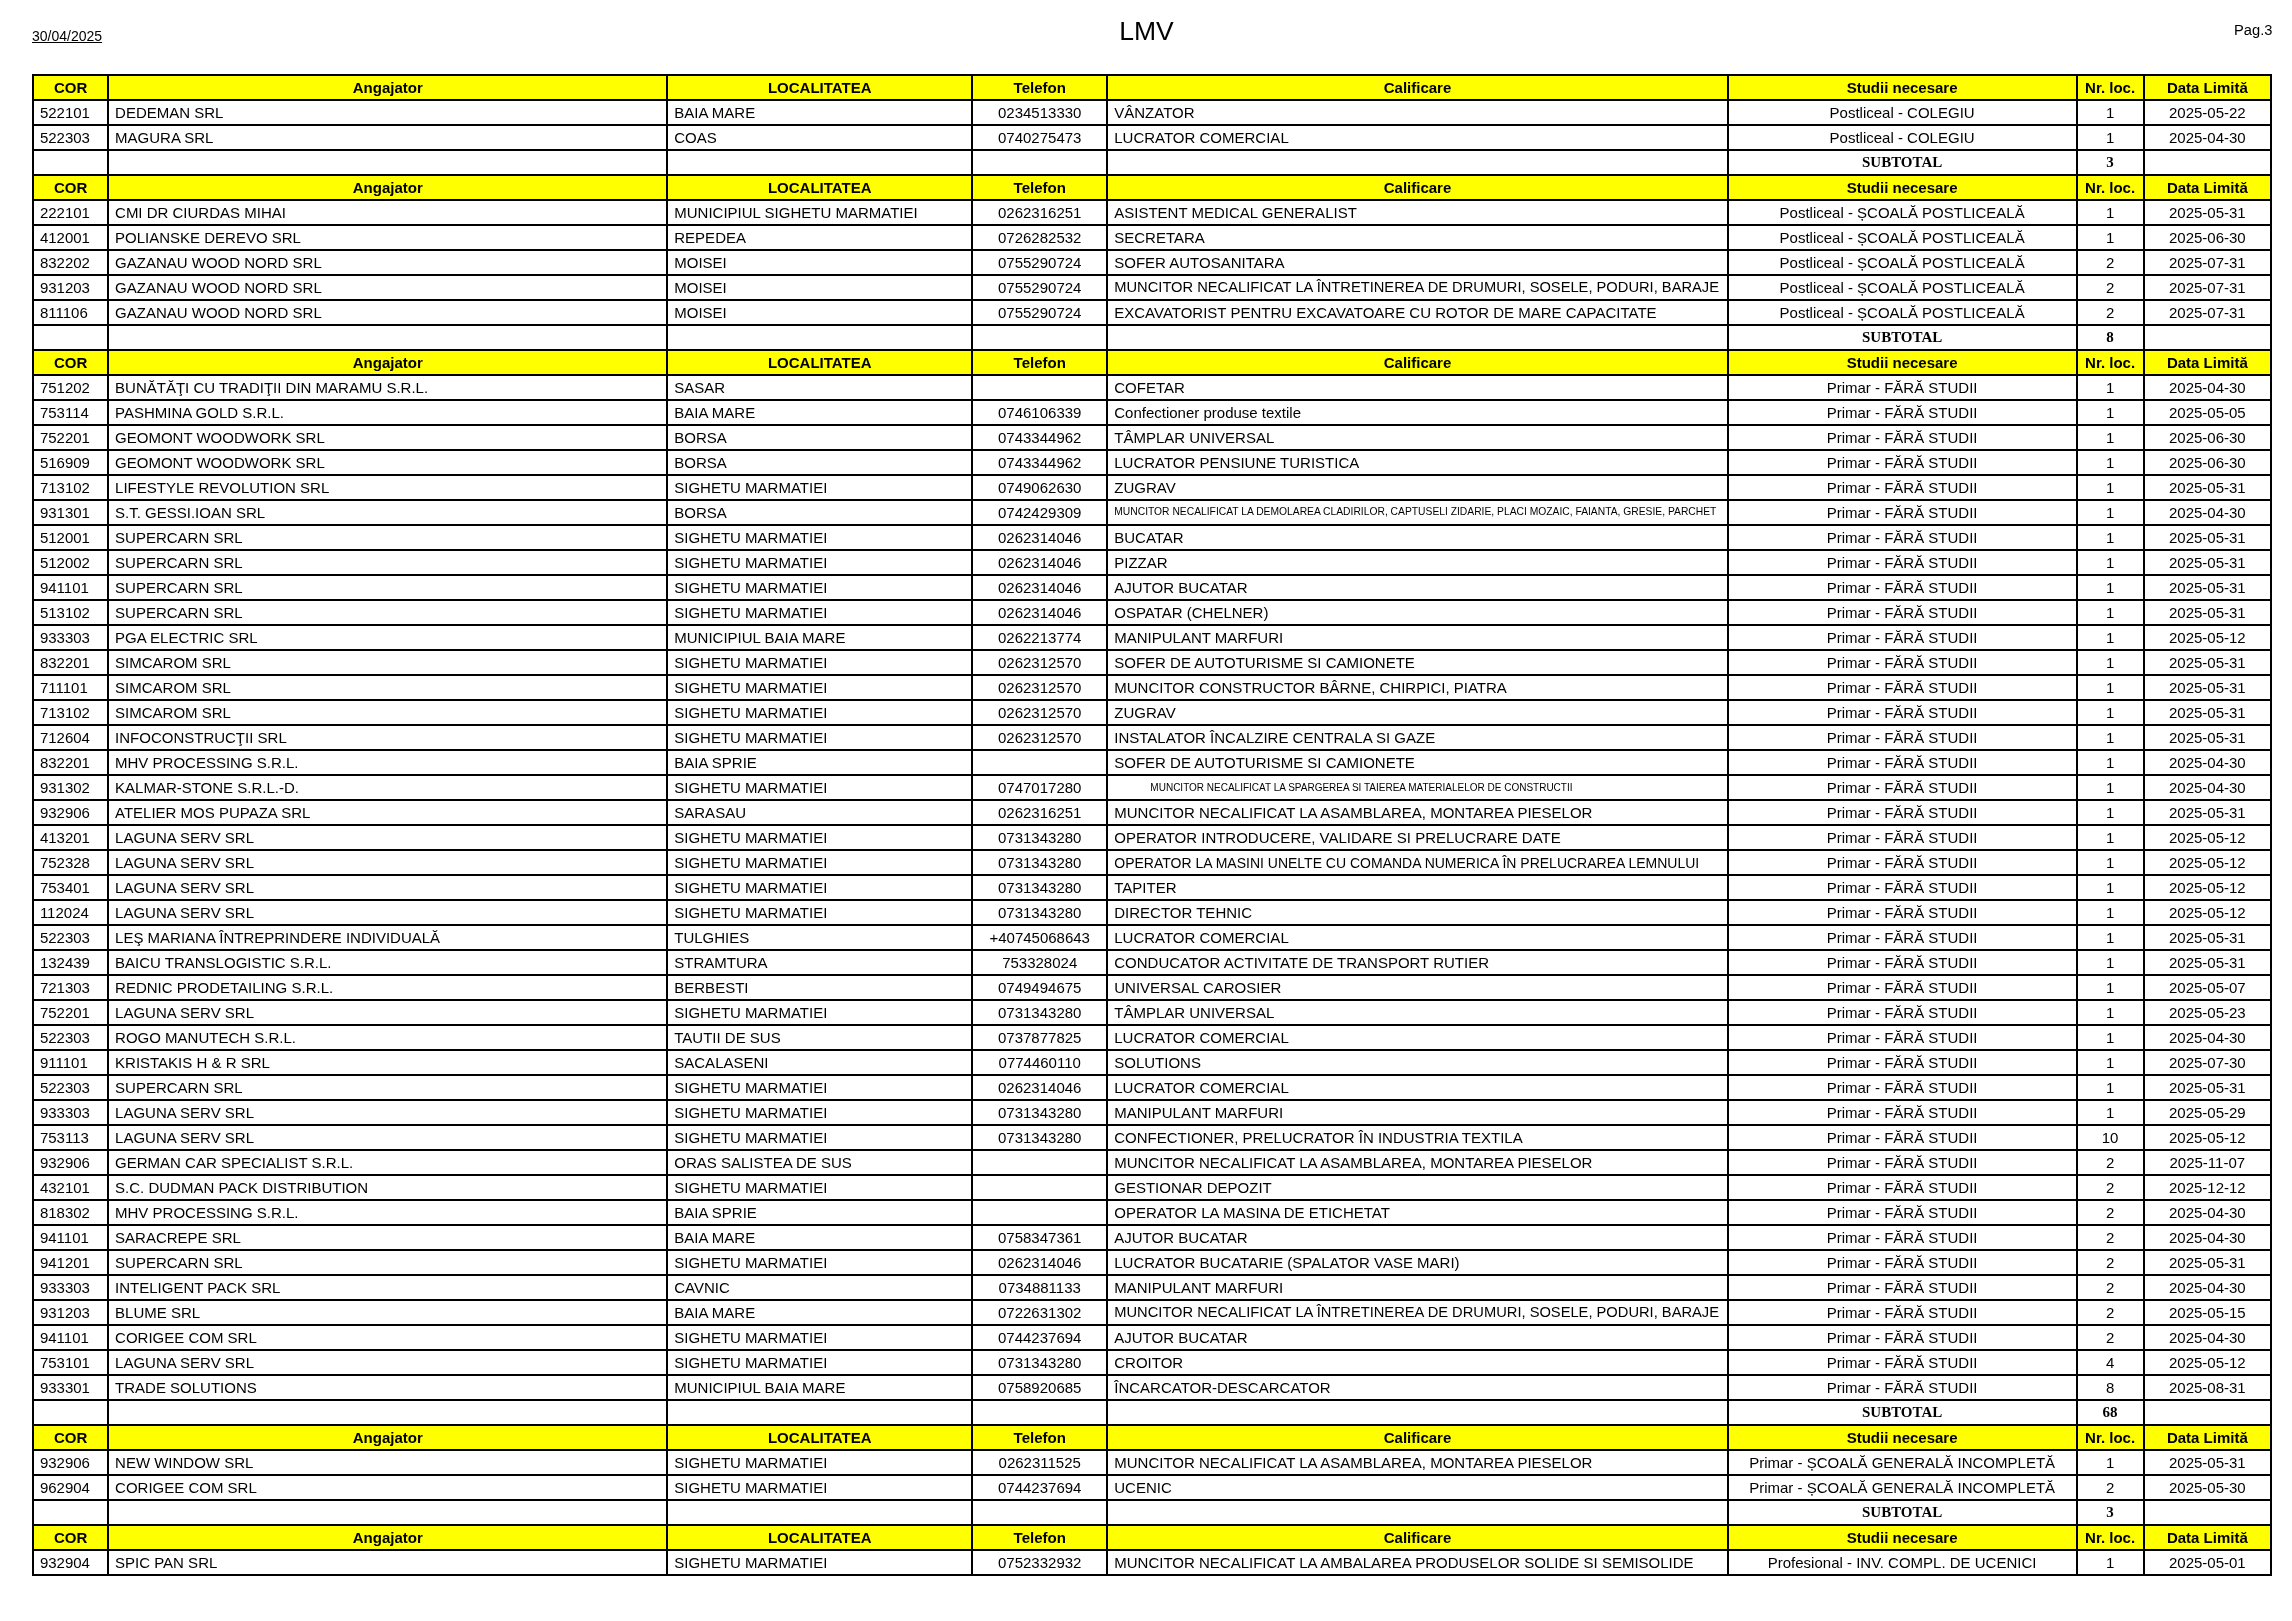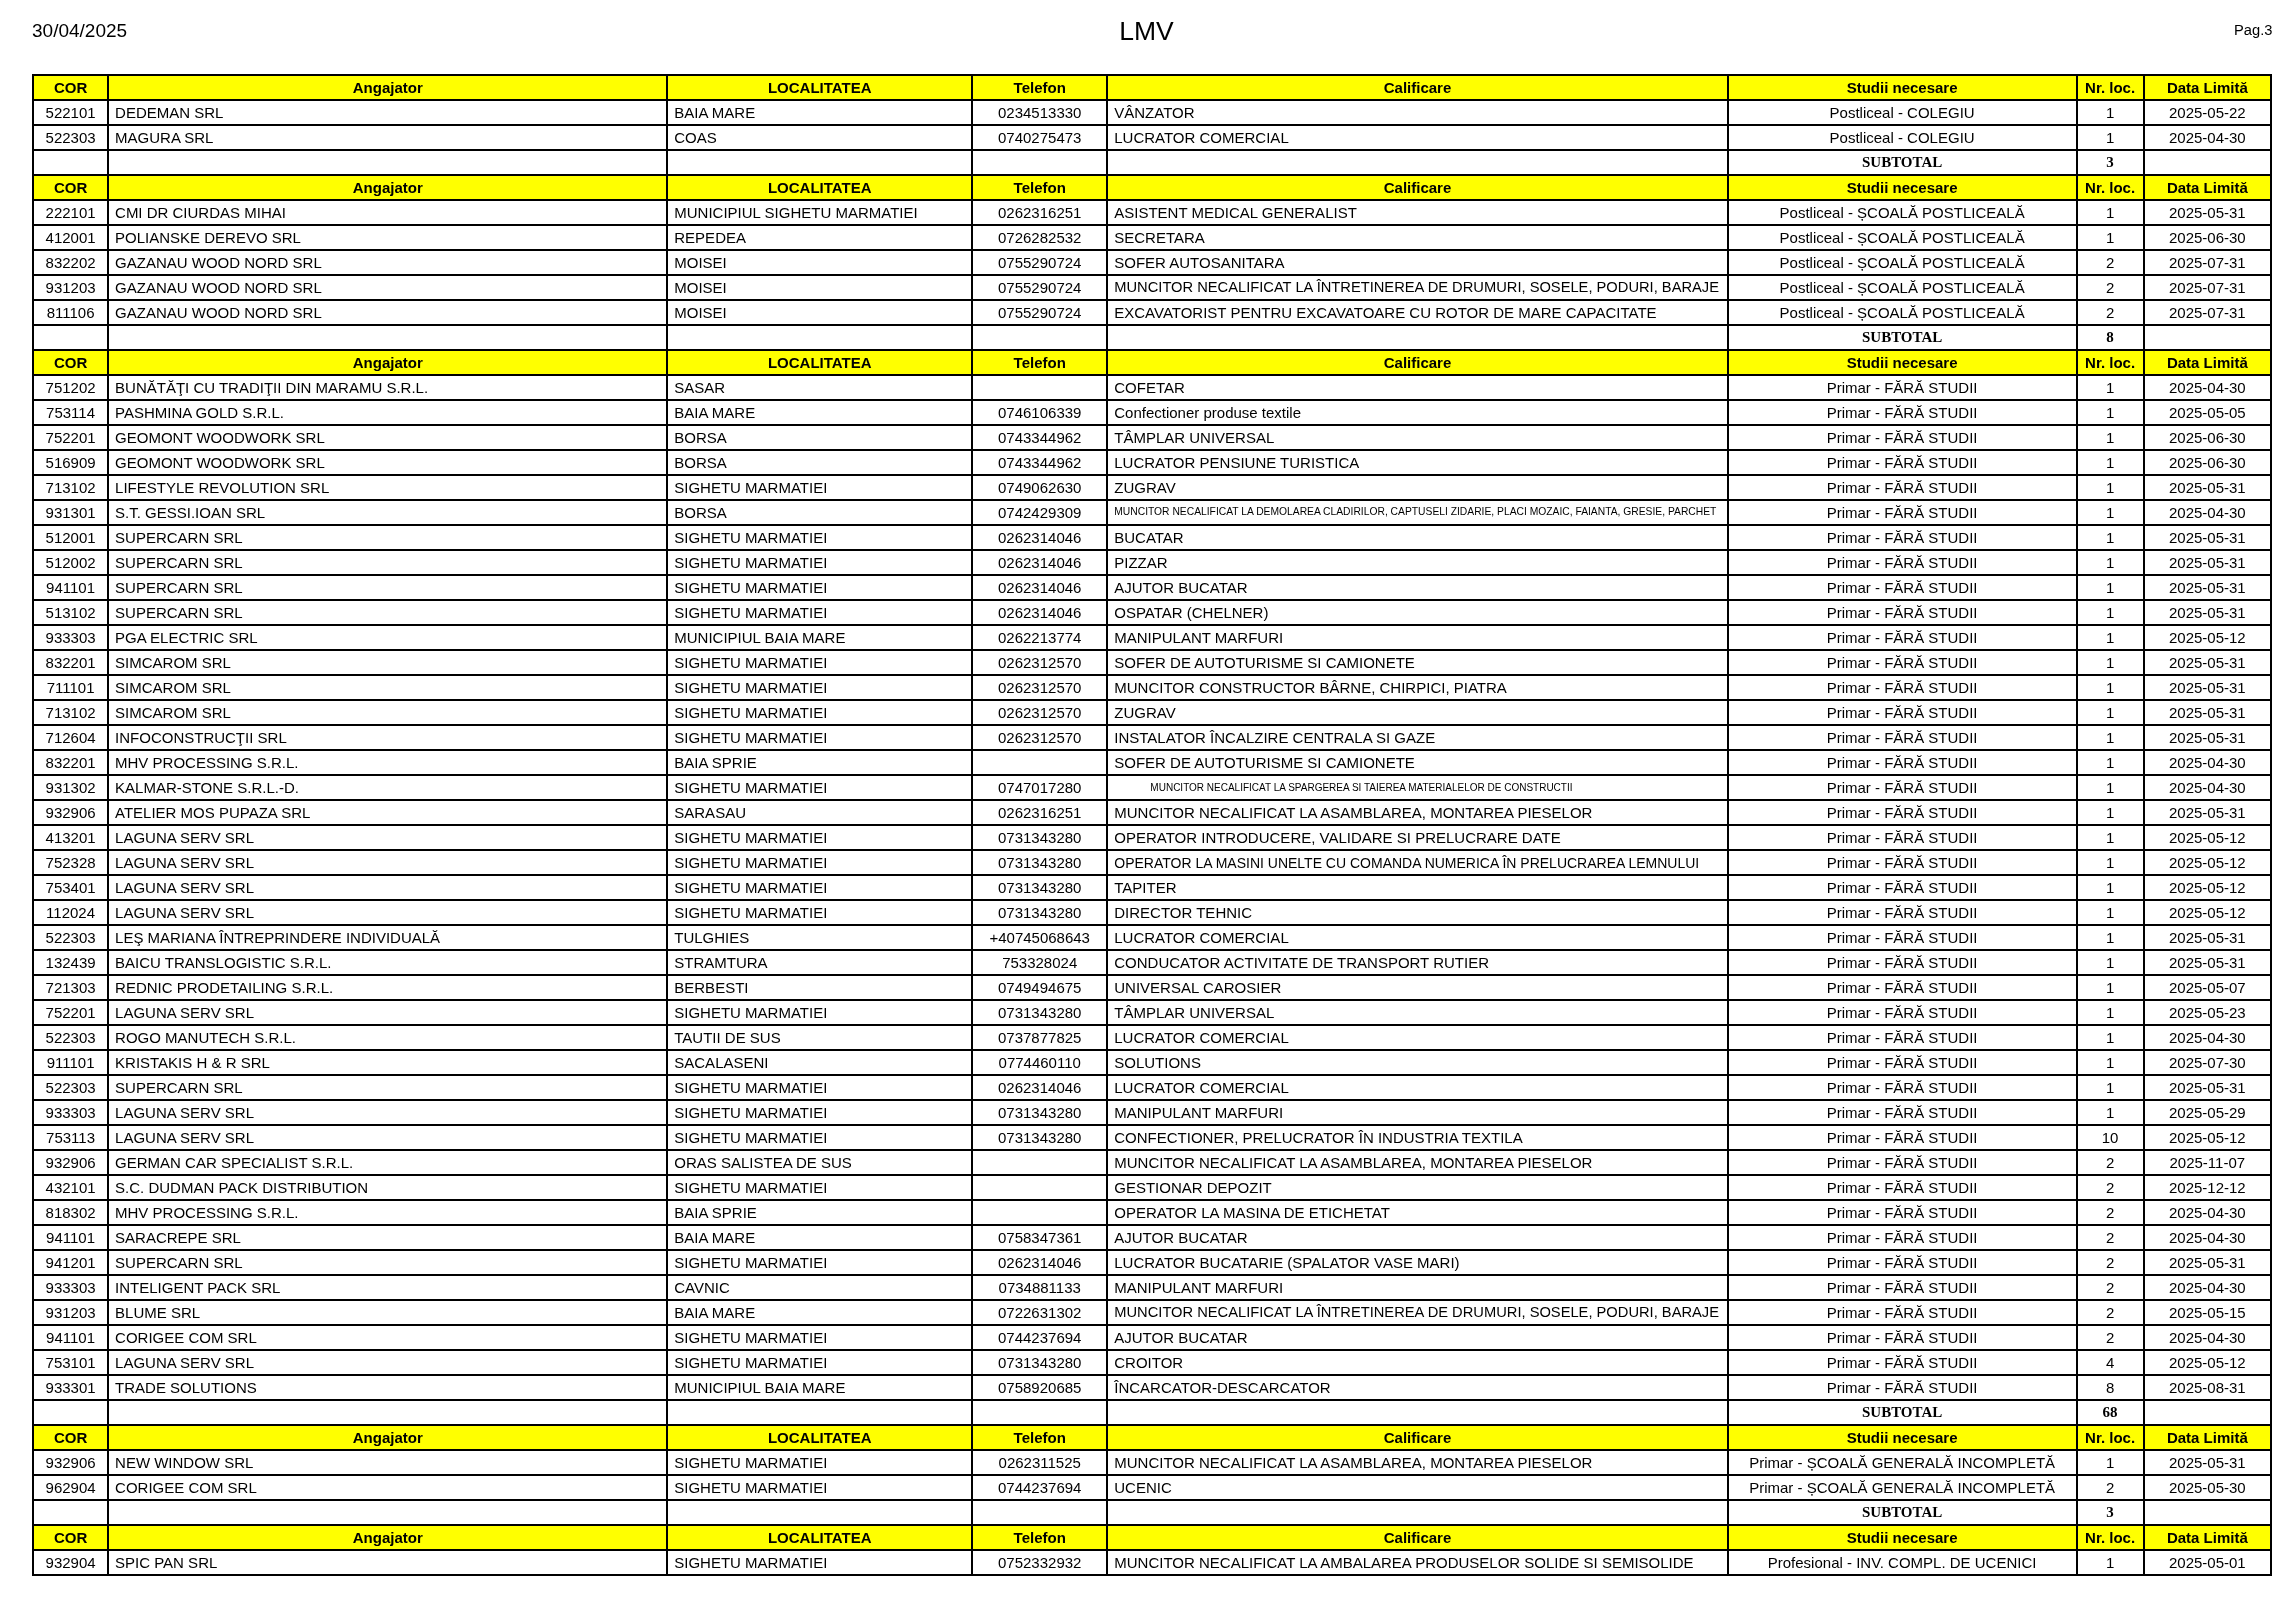--- a/index.html
+++ b/index.html
@@ -1,27 +1,27 @@
 <!DOCTYPE html>
 <html><head>
 <meta charset="utf-8">
 <style>
   html,body{margin:0;padding:0;background:#e8e8e8;}
   .page{position:relative;width:2293px;height:1621px;background:#ffffff;
         font-family:"Liberation Sans","DejaVu Sans",sans-serif;color:#000;overflow:hidden;}
   .topbar{position:absolute;left:0;top:0;width:100%;height:59px;}
-  .report-date{position:absolute;left:32px;top:20px;font-size:19px;}
+  .report-date{position:absolute;left:32px;top:28px;font-size:14px;text-decoration:underline;}
   .page-title{position:absolute;left:0;top:15.7px;width:100%;text-align:center;font-size:26.5px;}
   .page-number{position:absolute;right:20.6px;top:21.6px;font-size:14.7px;}
   table.vac{position:absolute;left:32px;top:74px;border-collapse:collapse;table-layout:fixed;width:2240px;border-radius:19px;}
   td{border:2px solid #000;height:23px;font-size:15px;line-height:1;
      padding:0 5.9px;overflow:hidden;white-space:nowrap;vertical-align:middle;}
   tr.header-row td{background:#ffff00;font-weight:bold;text-align:center;}
   .al-left{text-align:left;}
-  .al-right{text-align:center;}
+  .al-right{text-align:left;}
   .al-center{text-align:center;}
   td.subtotal-label,td.subtotal-value{font-weight:bold;text-align:center;font-family:Liberation Serif, serif;}
 </style>
 </head>
 <body>
 
 <div class="page">
   <div class="topbar">
     <span class="report-date">30/04/2025</span>
     <span class="page-title">LMV</span>

